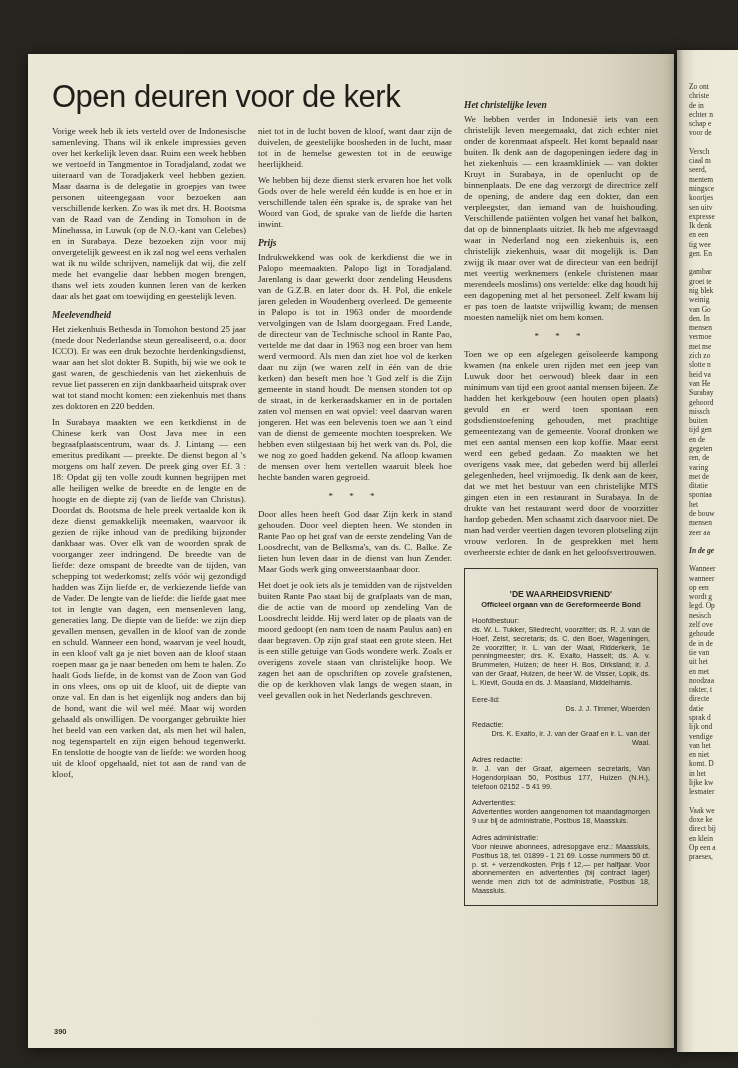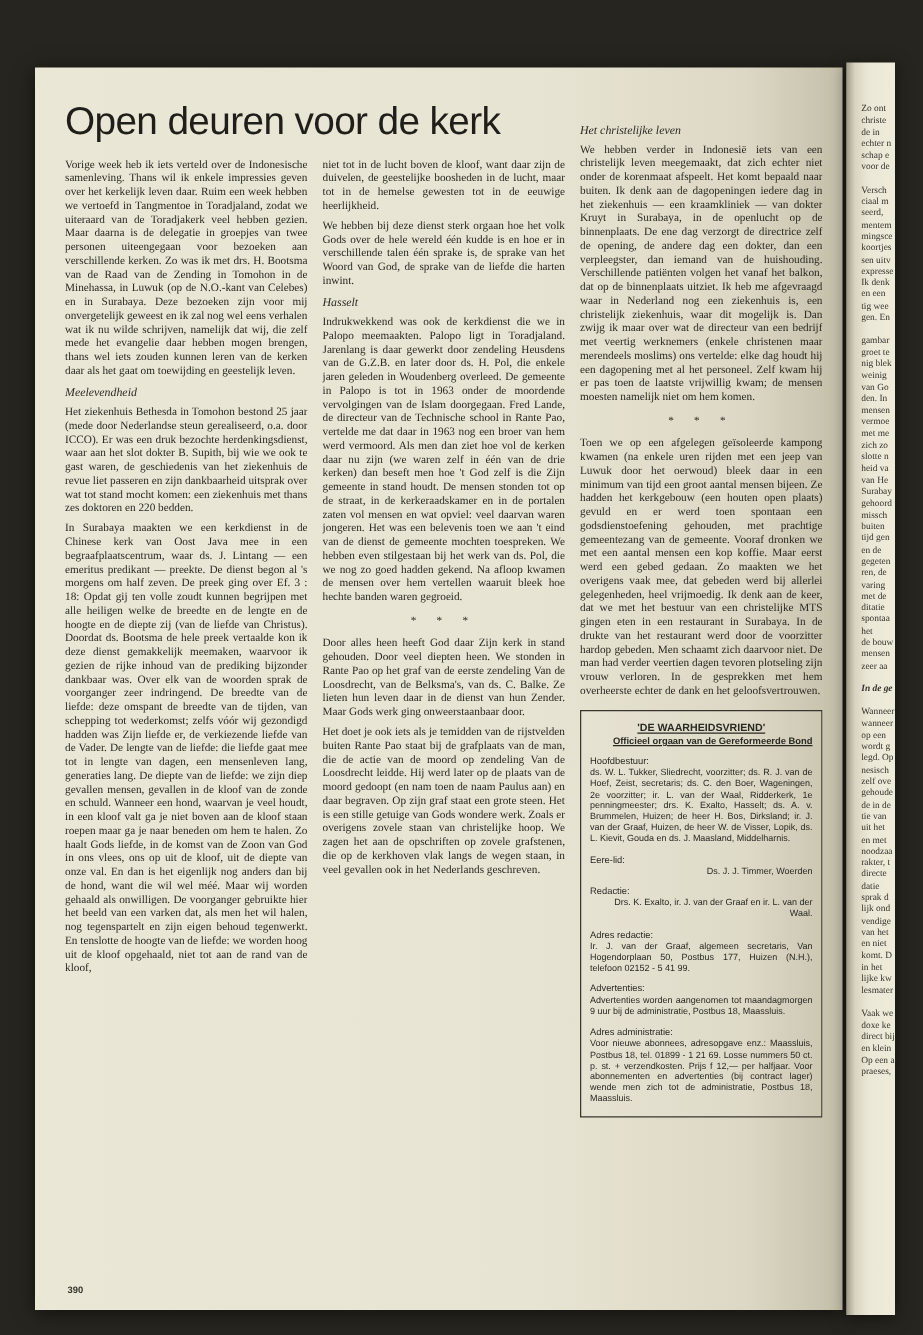--- a/index.html
+++ b/index.html
@@ -27,44 +27,44 @@
     color:#1f1e19;letter-spacing:-.5px;margin:0 0 12px 0;line-height:34px;
   }
   .cols{display:flex;gap:12px;}
   .col{width:194px;flex:0 0 auto;height:828px;overflow:hidden;}
   .col3{width:194px;flex:0 0 auto;height:950px;overflow:hidden;padding-top:12px;box-sizing:border-box;}
   .body-p{
     font-size:9px;line-height:11px;text-align:justify;color:#2a2922;
     margin:0 0 5px 0;
   }
   .subhead{
-    font-style:italic;font-weight:normal;font-size:9.5px;color:#2a2922;
+    font-style:italic;font-weight:bold;font-size:9.5px;color:#2a2922;
     margin:8px 0 4px 0;
   }
   .stars{
     text-align:center;letter-spacing:7px;font-size:9px;color:#2a2922;margin:8px 0 8px 0;
   }
   
   .infobox{
     border:1.5px solid #38362c;margin-top:10px;padding:8px 7px 9px 7px;
     font-family:"Liberation Sans",sans-serif;color:#2a2922;background:rgba(255,255,255,.06);
   }
-  .box-title{font-weight:bold;font-size:8.5px;text-align:center;margin:0 0 1px 0;text-decoration:underline;}
-  .box-subtitle{font-weight:bold;font-size:7.5px;text-align:right;margin:0 0 7px 0;text-decoration:underline;}
+  .box-title{font-weight:bold;font-size:8.5px;text-align:center;margin:12px 0 1px 0;}
+  .box-subtitle{font-weight:bold;font-size:7.5px;text-align:center;margin:0 0 7px 0;}
   .box-label{font-weight:normal;font-size:7.5px;text-align:left;margin:7px 0 1px 0;}
   .box-text{font-size:7.2px;line-height:8.8px;margin:0;}
   .box-text.left{text-align:justify;}
   .box-text.center{text-align:right;}
   .page-number{
     position:absolute;left:2px;bottom:-6px;font-family:"Liberation Sans",sans-serif;
     font-size:7.5px;font-weight:bold;color:#33322a;
   }
   
   .page-right{
-    position:absolute;left:677px;top:50px;width:39px;height:1002px;
+    position:absolute;left:677px;top:50px;width:61px;height:1002px;
     background:linear-gradient(90deg,#9f9a87 0px,#d9d4c1 7px,#ece8d7 18px,#efebda 100%);
     box-shadow:0 2px 12px rgba(0,0,0,.5);
   }
   .sliver-col{position:absolute;left:12px;top:32px;right:0;bottom:14px;overflow:hidden;}
   .sliver-line{
     font-size:7.5px;line-height:9.3px;color:#32312a;white-space:nowrap;overflow:hidden;
   }
   .sliver-line.head{font-style:italic;font-weight:bold;}
   .sliver-spacer{height:9px;}
 </style>
@@ -80,22 +80,22 @@
           <h1 class="headline">Open deuren voor de kerk</h1>
           <div class="cols">
             <div class="col">
                 <p class="body-p">Vorige week heb ik iets verteld over de Indonesische samenleving. Thans wil ik enkele impressies geven over het kerkelijk leven daar. Ruim een week hebben we vertoefd in Tangmentoe in Toradjaland, zodat we uiteraard van de Toradjakerk veel hebben gezien. Maar daarna is de delegatie in groepjes van twee personen uiteengegaan voor bezoeken aan verschillende kerken. Zo was ik met drs. H. Bootsma van de Raad van de Zending in Tomohon in de Minehassa, in Luwuk (op de N.O.-kant van Celebes) en in Surabaya. Deze bezoeken zijn voor mij onvergetelijk geweest en ik zal nog wel eens verhalen wat ik nu wilde schrijven, namelijk dat wij, die zelf mede het evangelie daar hebben mogen brengen, thans wel iets zouden kunnen leren van de kerken daar als het gaat om toewijding en geestelijk leven.</p>
                 <h3 class="subhead">Meelevendheid</h3>
                 <p class="body-p">Het ziekenhuis Bethesda in Tomohon bestond 25 jaar (mede door Nederlandse steun gerealiseerd, o.a. door ICCO). Er was een druk bezochte herdenkingsdienst, waar aan het slot dokter B. Supith, bij wie we ook te gast waren, de geschiedenis van het ziekenhuis de revue liet passeren en zijn dankbaarheid uitsprak over wat tot stand mocht komen: een ziekenhuis met thans zes doktoren en 220 bedden.</p>
                 <p class="body-p">In Surabaya maakten we een kerkdienst in de Chinese kerk van Oost Java mee in een begraafplaatscentrum, waar ds. J. Lintang — een emeritus predikant — preekte. De dienst begon al 's morgens om half zeven. De preek ging over Ef. 3 : 18: Opdat gij ten volle zoudt kunnen begrijpen met alle heiligen welke de breedte en de lengte en de hoogte en de diepte zij (van de liefde van Christus). Doordat ds. Bootsma de hele preek vertaalde kon ik deze dienst gemakkelijk meemaken, waarvoor ik gezien de rijke inhoud van de prediking bijzonder dankbaar was. Over elk van de woorden sprak de voorganger zeer indringend. De breedte van de liefde: deze omspant de breedte van de tijden, van schepping tot wederkomst; zelfs vóór wij gezondigd hadden was Zijn liefde er, de verkiezende liefde van de Vader. De lengte van de liefde: die liefde gaat mee tot in lengte van dagen, een mensenleven lang, generaties lang. De diepte van de liefde: we zijn diep gevallen mensen, gevallen in de kloof van de zonde en schuld. Wanneer een hond, waarvan je veel houdt, in een kloof valt ga je niet boven aan de kloof staan roepen maar ga je naar beneden om hem te halen. Zo haalt Gods liefde, in de komst van de Zoon van God in ons vlees, ons op uit de kloof, uit de diepte van onze val. En dan is het eigenlijk nog anders dan bij de hond, want die wil wel méé. Maar wij worden gehaald als onwilligen. De voorganger gebruikte hier het beeld van een varken dat, als men het wil halen, nog tegenspartelt en zijn eigen behoud tegenwerkt. En tenslotte de hoogte van de liefde: we worden hoog uit de kloof opgehaald, niet tot aan de rand van de kloof,</p>
               </div>
             <div class="col">
                 <p class="body-p">niet tot in de lucht boven de kloof, want daar zijn de duivelen, de geestelijke boosheden in de lucht, maar tot in de hemelse gewesten tot in de eeuwige heerlijkheid.</p>
-                <p class="body-p">We hebben bij deze dienst sterk orgaan hoe het volk Gods over de hele wereld één kudde is en hoe er in verschillende talen één sprake is, de sprake van het Woord van God, de sprake van de liefde die harten inwint.</p>
-                <h3 class="subhead">Hasselt</h3>
+                <p class="body-p">We hebben bij deze dienst sterk ervaren hoe het volk Gods over de hele wereld één kudde is en hoe er in verschillende talen één sprake is, de sprake van het Woord van God, de sprake van de liefde die harten inwint.</p>
+                <h3 class="subhead">Prijs</h3>
                 <p class="body-p">Indrukwekkend was ook de kerkdienst die we in Palopo meemaakten. Palopo ligt in Toradjaland. Jarenlang is daar gewerkt door zendeling Heusdens van de G.Z.B. en later door ds. H. Pol, die enkele jaren geleden in Woudenberg overleed. De gemeente in Palopo is tot in 1963 onder de moordende vervolgingen van de Islam doorgegaan. Fred Lande, de directeur van de Technische school in Rante Pao, vertelde me dat daar in 1963 nog een broer van hem werd vermoord. Als men dan ziet hoe vol de kerken daar nu zijn (we waren zelf in één van de drie kerken) dan beseft men hoe 't God zelf is die Zijn gemeente in stand houdt. De mensen stonden tot op de straat, in de kerkeraadskamer en in de portalen zaten vol mensen en wat opviel: veel daarvan waren jongeren. Het was een belevenis toen we aan 't eind van de dienst de gemeente mochten toespreken. We hebben even stilgestaan bij het werk van ds. Pol, die we nog zo goed hadden gekend. Na afloop kwamen de mensen over hem vertellen waaruit bleek hoe hechte banden waren gegroeid.</p>
                 <div class="stars">* * *</div>
                 <p class="body-p">Door alles heen heeft God daar Zijn kerk in stand gehouden. Door veel diepten heen. We stonden in Rante Pao op het graf van de eerste zendeling Van de Loosdrecht, van de Belksma's, van ds. C. Balke. Ze lieten hun leven daar in de dienst van hun Zender. Maar Gods werk ging onweerstaanbaar door.</p>
                 <p class="body-p">Het doet je ook iets als je temidden van de rijstvelden buiten Rante Pao staat bij de grafplaats van de man, die de actie van de moord op zendeling Van de Loosdrecht leidde. Hij werd later op de plaats van de moord gedoopt (en nam toen de naam Paulus aan) en daar begraven. Op zijn graf staat een grote steen. Het is een stille getuige van Gods wondere werk. Zoals er overigens zovele staan van christelijke hoop. We zagen het aan de opschriften op zovele grafstenen, die op de kerkhoven vlak langs de wegen staan, in veel gevallen ook in het Nederlands geschreven.</p>
               </div>
           </div>
         </div>
         <div class="col3">
           <div>
               <h3 class="subhead">Het christelijke leven</h3>

